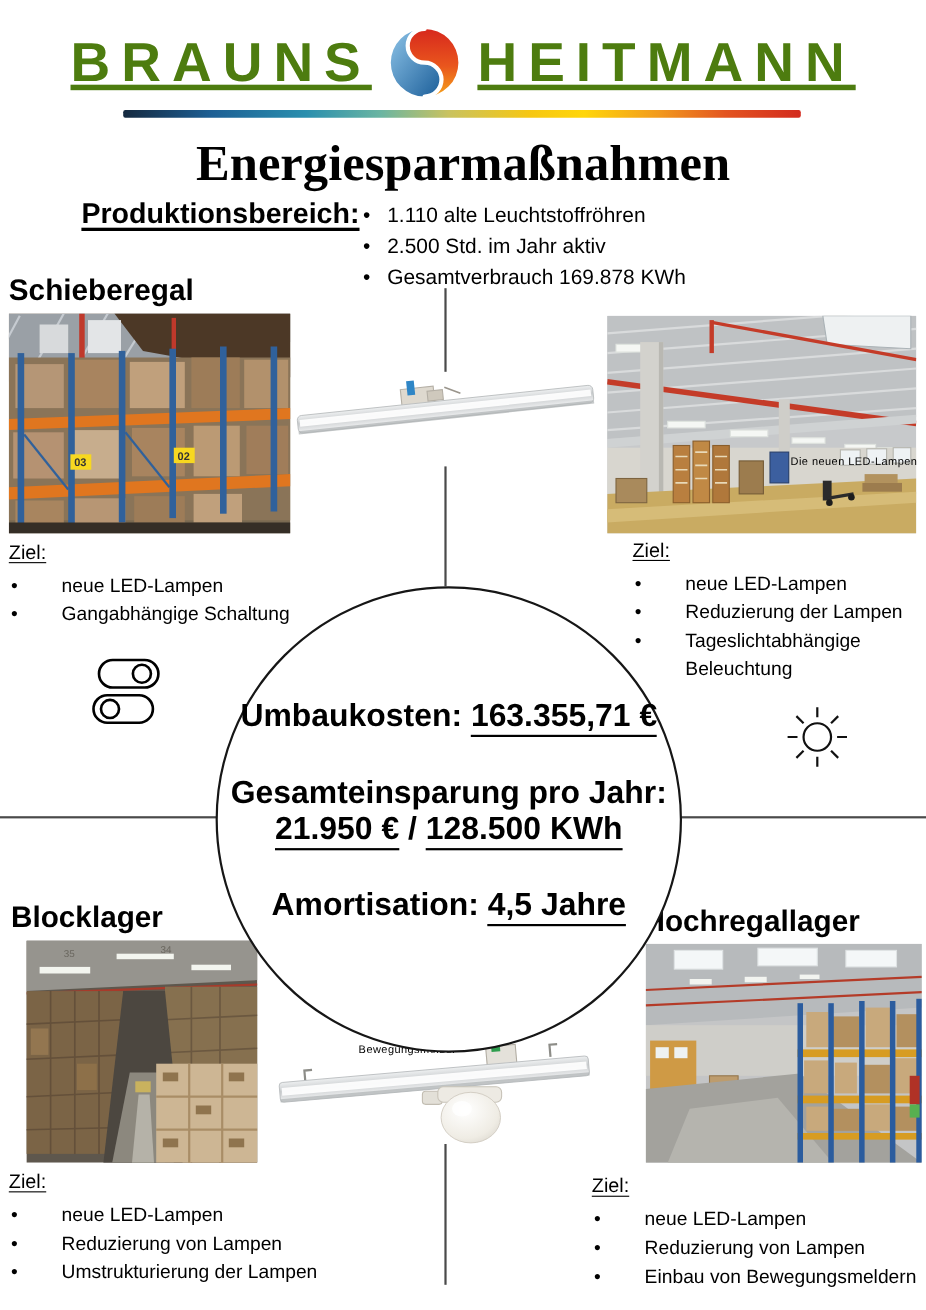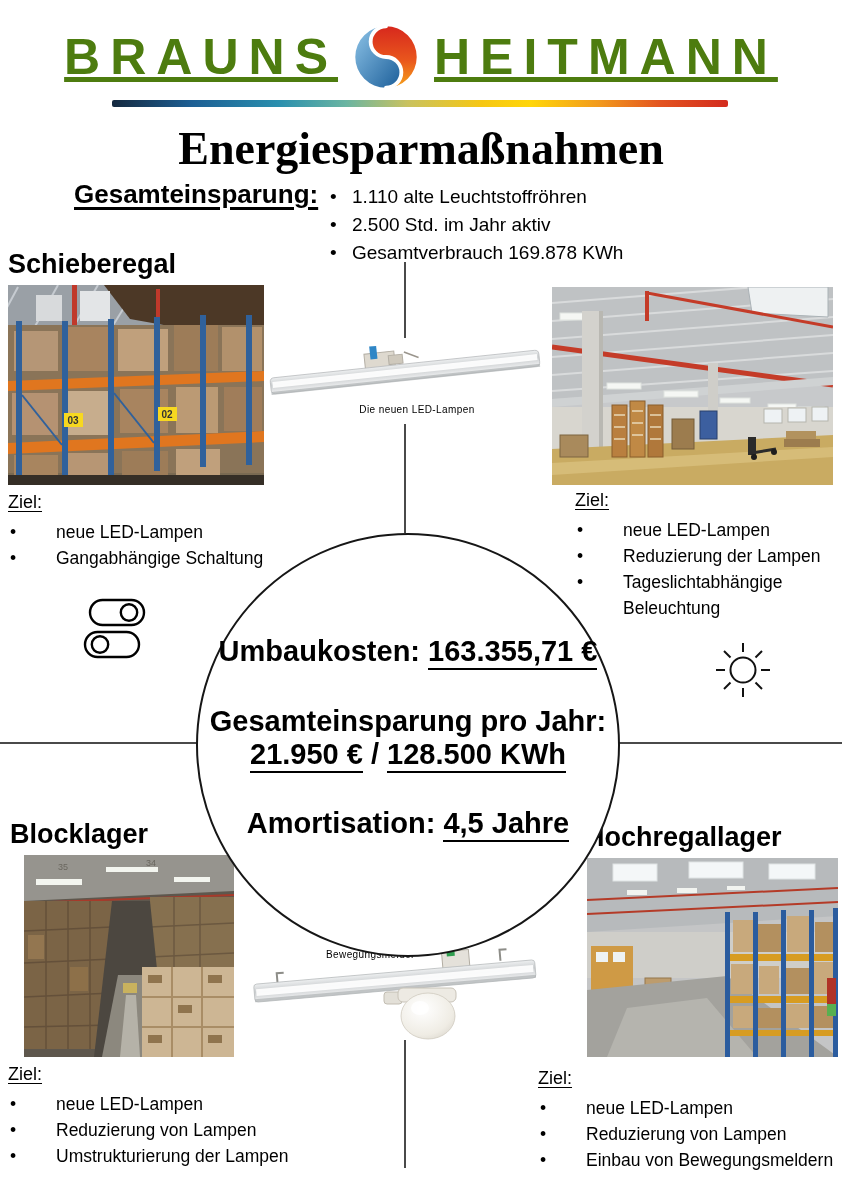--- a/index.html
+++ b/index.html
@@ -71,21 +71,21 @@
         <path d="M50,2 A48,48 0 0 0 50,98 A24,24 0 0 0 50,50 A24,24 0 0 1 50,2 Z" fill="url(#gBlue)"></path>
         <path d="M50,2 A48,48 0 0 1 50,98 A24,24 0 0 0 50,50 A24,24 0 0 1 50,2 Z" fill="url(#gRed)"></path>
         <path d="M50,2 A24,24 0 0 0 50,50 A24,24 0 0 1 50,98" fill="none" stroke="#ffffff" stroke-width="6" stroke-linecap="round"></path>
       </svg>
     </span>
     <span class="logo-word">HEITMANN</span>
   </div>
   <div class="abs gradient-bar"></div>
 
   <div class="abs main-title">Energiesparmaßnahmen</div>
-  <div class="abs ausgang-label">Gesamteinsparung:</div>
+  <div class="abs ausgang-label">Produktionsbereich:</div>
   <div class="abs intro-list">
     <div class="row">1.110 alte Leuchtstoffröhren</div>
     <div class="row">2.500 Std. im Jahr aktiv</div>
     <div class="row">Gesamtverbrauch 169.878 KWh</div>
   </div>
 
   <div class="abs sec-heading" style="left:8px;top:249px;">Schieberegal</div>
   <div class="abs sec-heading" style="left:10px;top:819px;">Blocklager</div>
   <div class="abs sec-heading" style="left:585px;top:822px;">Hochregallager</div>
 
@@ -339,21 +339,21 @@
         <rect x="98" y="18" width="30" height="16" fill="#ded9cf" stroke="#b4afa5"></rect>
         <rect x="104" y="11" width="7" height="13" fill="#2f86c6"></rect>
         <rect x="122" y="22" width="14" height="9" fill="#cfc9bd" stroke="#b4afa5"></rect>
         <line x1="138" y1="20" x2="152" y2="27" stroke="#9a958c" stroke-width="1.5"></line>
         <rect x="2" y="32" width="270" height="16" rx="4" fill="url(#gSilver)" stroke="#b9bcbe" stroke-width="0.8"></rect>
         <rect x="4" y="36" width="266" height="6" fill="#ffffff" opacity="0.9"></rect>
         <rect x="2" y="46" width="270" height="3" fill="#aeb2b4" opacity="0.7"></rect>
       </g>
     </svg>
   </div>
-  <div class="abs lamp-label" style="left:0;top:404px;width:834px;text-align:center;">Die neuen LED-Lampen</div>
+  <div class="abs lamp-label" style="left:0;top:415px;width:834px;text-align:right;">Die neuen LED-Lampen</div>
 
   <div class="abs kpi-circle">
     <div class="kpi-line" style="top:100px;">
       <span>Umbaukosten: </span><span class="kpi-u">163.355,71 €</span>
     </div>
     <div class="kpi-line" style="top:170px;text-align:center;">Gesamteinsparung pro Jahr:</div>
     <div class="kpi-line" style="top:203px;">
       <span class="kpi-u">21.950 €</span><span> / </span><span class="kpi-u">128.500 KWh</span>
     </div>
     <div class="kpi-line" style="top:272px;">

